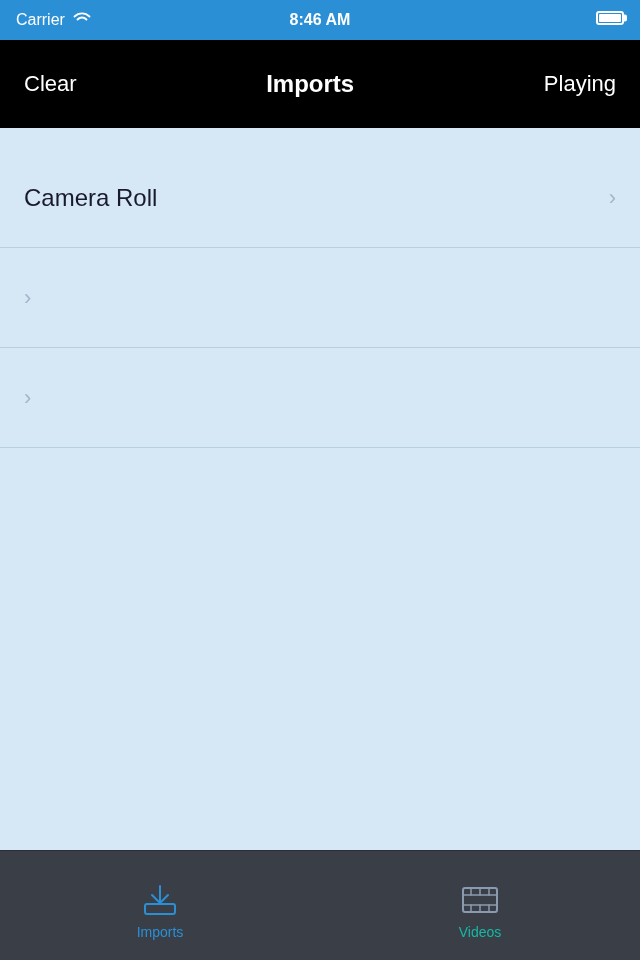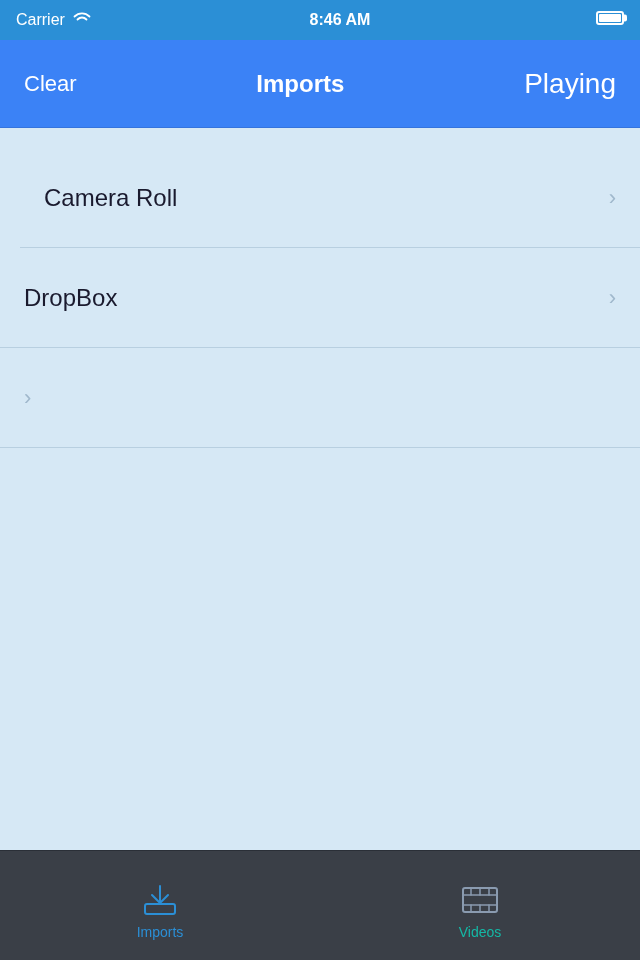--- a/index.html
+++ b/index.html
@@ -32,21 +32,20 @@
       font-size: 16px;
       font-weight: 400;
     }
     .status-center {
       color: white;
       font-size: 16px;
       font-weight: 600;
       position: absolute;
       left: 50%;
       transform: translateX(-50%);
-      margin-left: 20px;
     }
     .status-right {
       display: flex;
       align-items: center;
       gap: 4px;
     }
     .battery-icon {
       width: 28px;
       height: 14px;
       border: 2px solid white;
@@ -72,41 +71,41 @@
       bottom: 1px;
       width: 90%;
       background: white;
       border-radius: 1px;
     }
 
     
     .nav-bar {
       width: 100%;
       height: 88px;
-      background: #3b82f6;
+      background: #000000;
       display: flex;
       align-items: center;
       justify-content: space-between;
       padding: 0 24px;
       border-bottom: 1px solid rgba(0,0,0,0.1);
     }
     .nav-left {
       color: white;
       font-size: 22px;
       font-weight: 300;
       cursor: pointer;
     }
     .nav-title {
       color: white;
       font-size: 24px;
       font-weight: 600;
     }
     .nav-right {
       color: white;
-      font-size: 28px;
+      font-size: 22px;
       font-weight: 300;
       cursor: pointer;
     }
 
     
     .content {
       background: #d6e8f5;
       flex: 1;
       padding: 0;
     }
@@ -117,21 +116,20 @@
       align-items: center;
       justify-content: space-between;
       background: #d6e8f5;
       padding: 0 24px;
       height: 100px;
       border-bottom: 1px solid #b8cfe0;
       cursor: pointer;
     }
     .list-item:first-child {
       margin-top: 20px;
-      margin-left: 20px;
     }
     .list-item-label {
       font-size: 24px;
       color: #1a1a2e;
       font-weight: 300;
     }
     .chevron {
       color: #a0b8cc;
       font-size: 22px;
       font-weight: 300;
@@ -215,21 +213,20 @@
   <span class="nav-title">Imports</span>
   <span class="nav-right">Playing</span>
 </div>
 
 <div class="content">
   <div class="list-item">
     <span class="list-item-label">Camera Roll</span>
     <span class="chevron">›</span>
   </div>
   <div class="list-item">
-    <span class="list-item-label">DropBox</span>
     <span class="chevron">›</span>
   </div>
   <div class="list-item">
     <span class="chevron">›</span>
   </div>
 </div>
 
 <div class="tab-bar">
 
   <div class="tab-item active">

